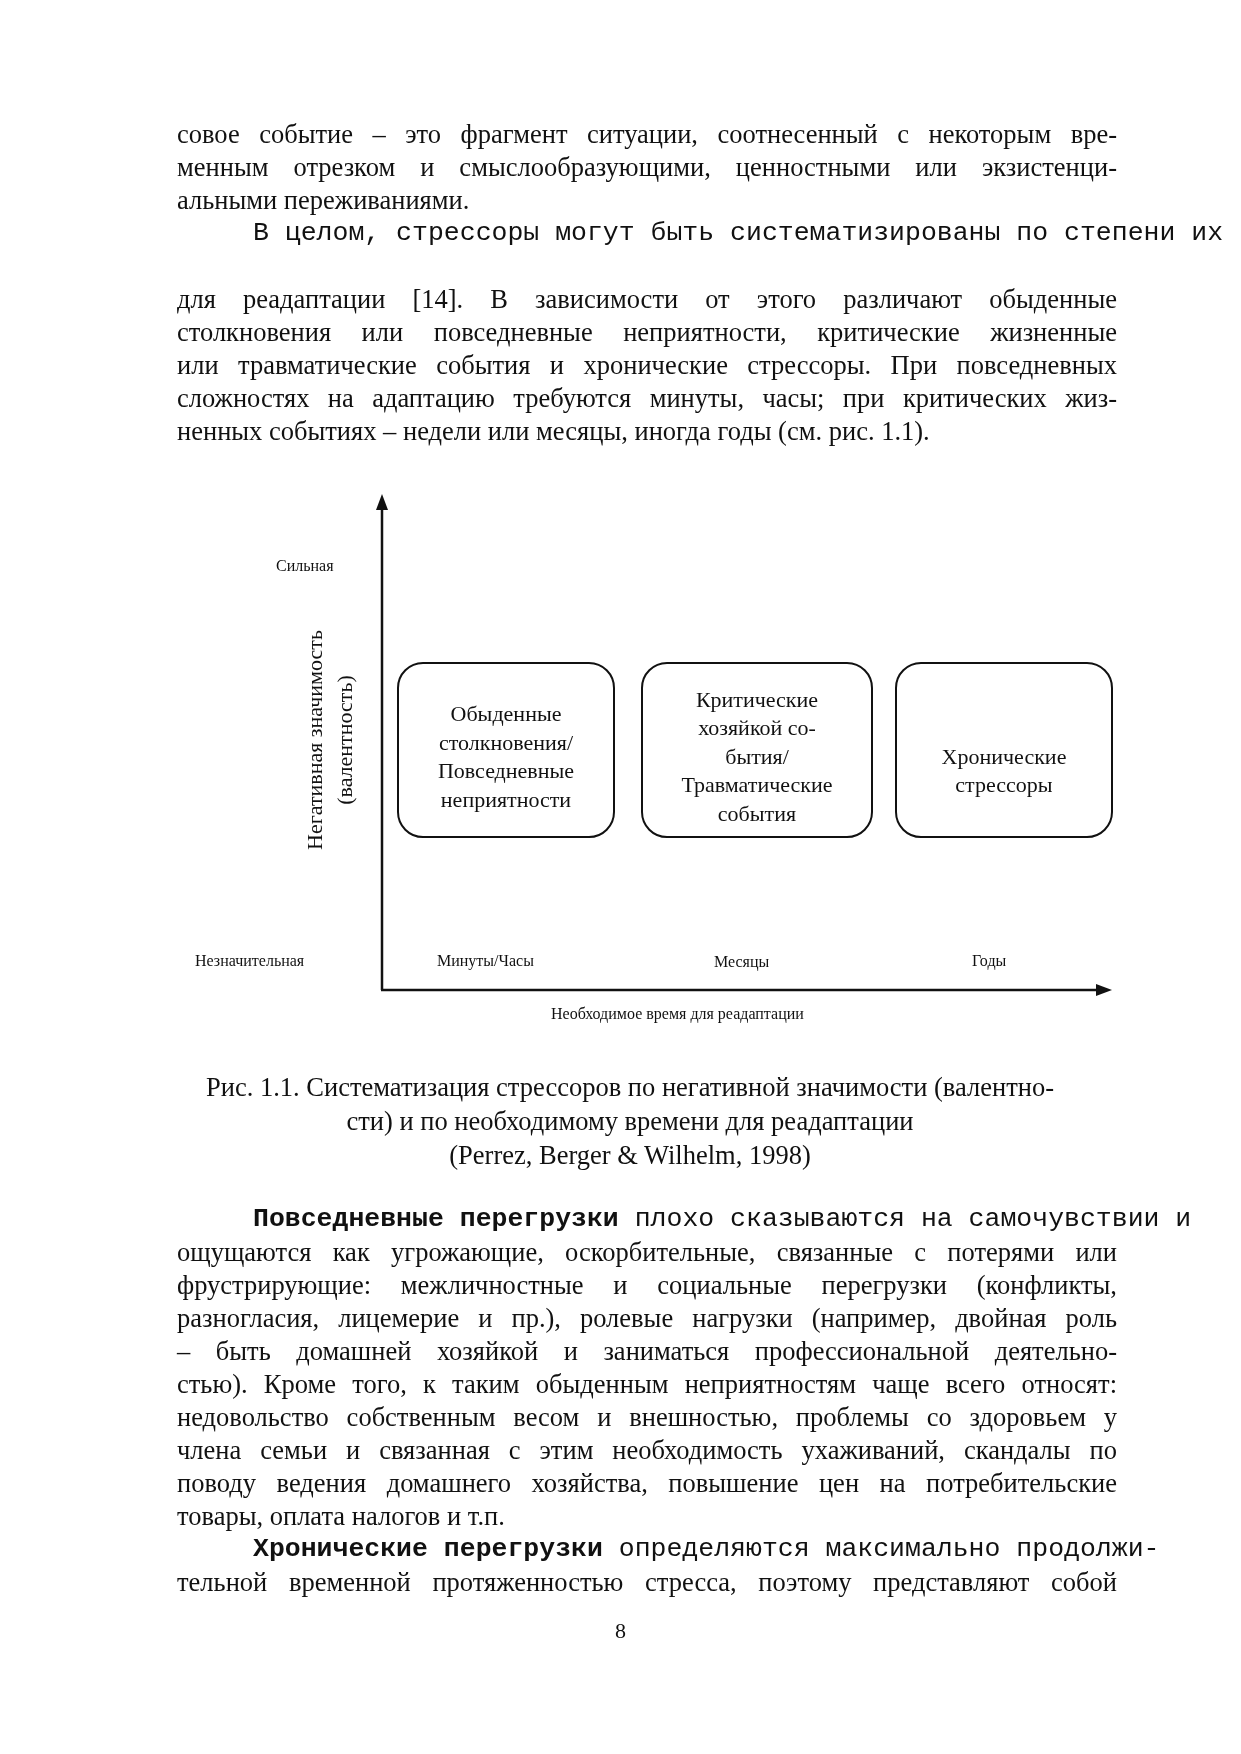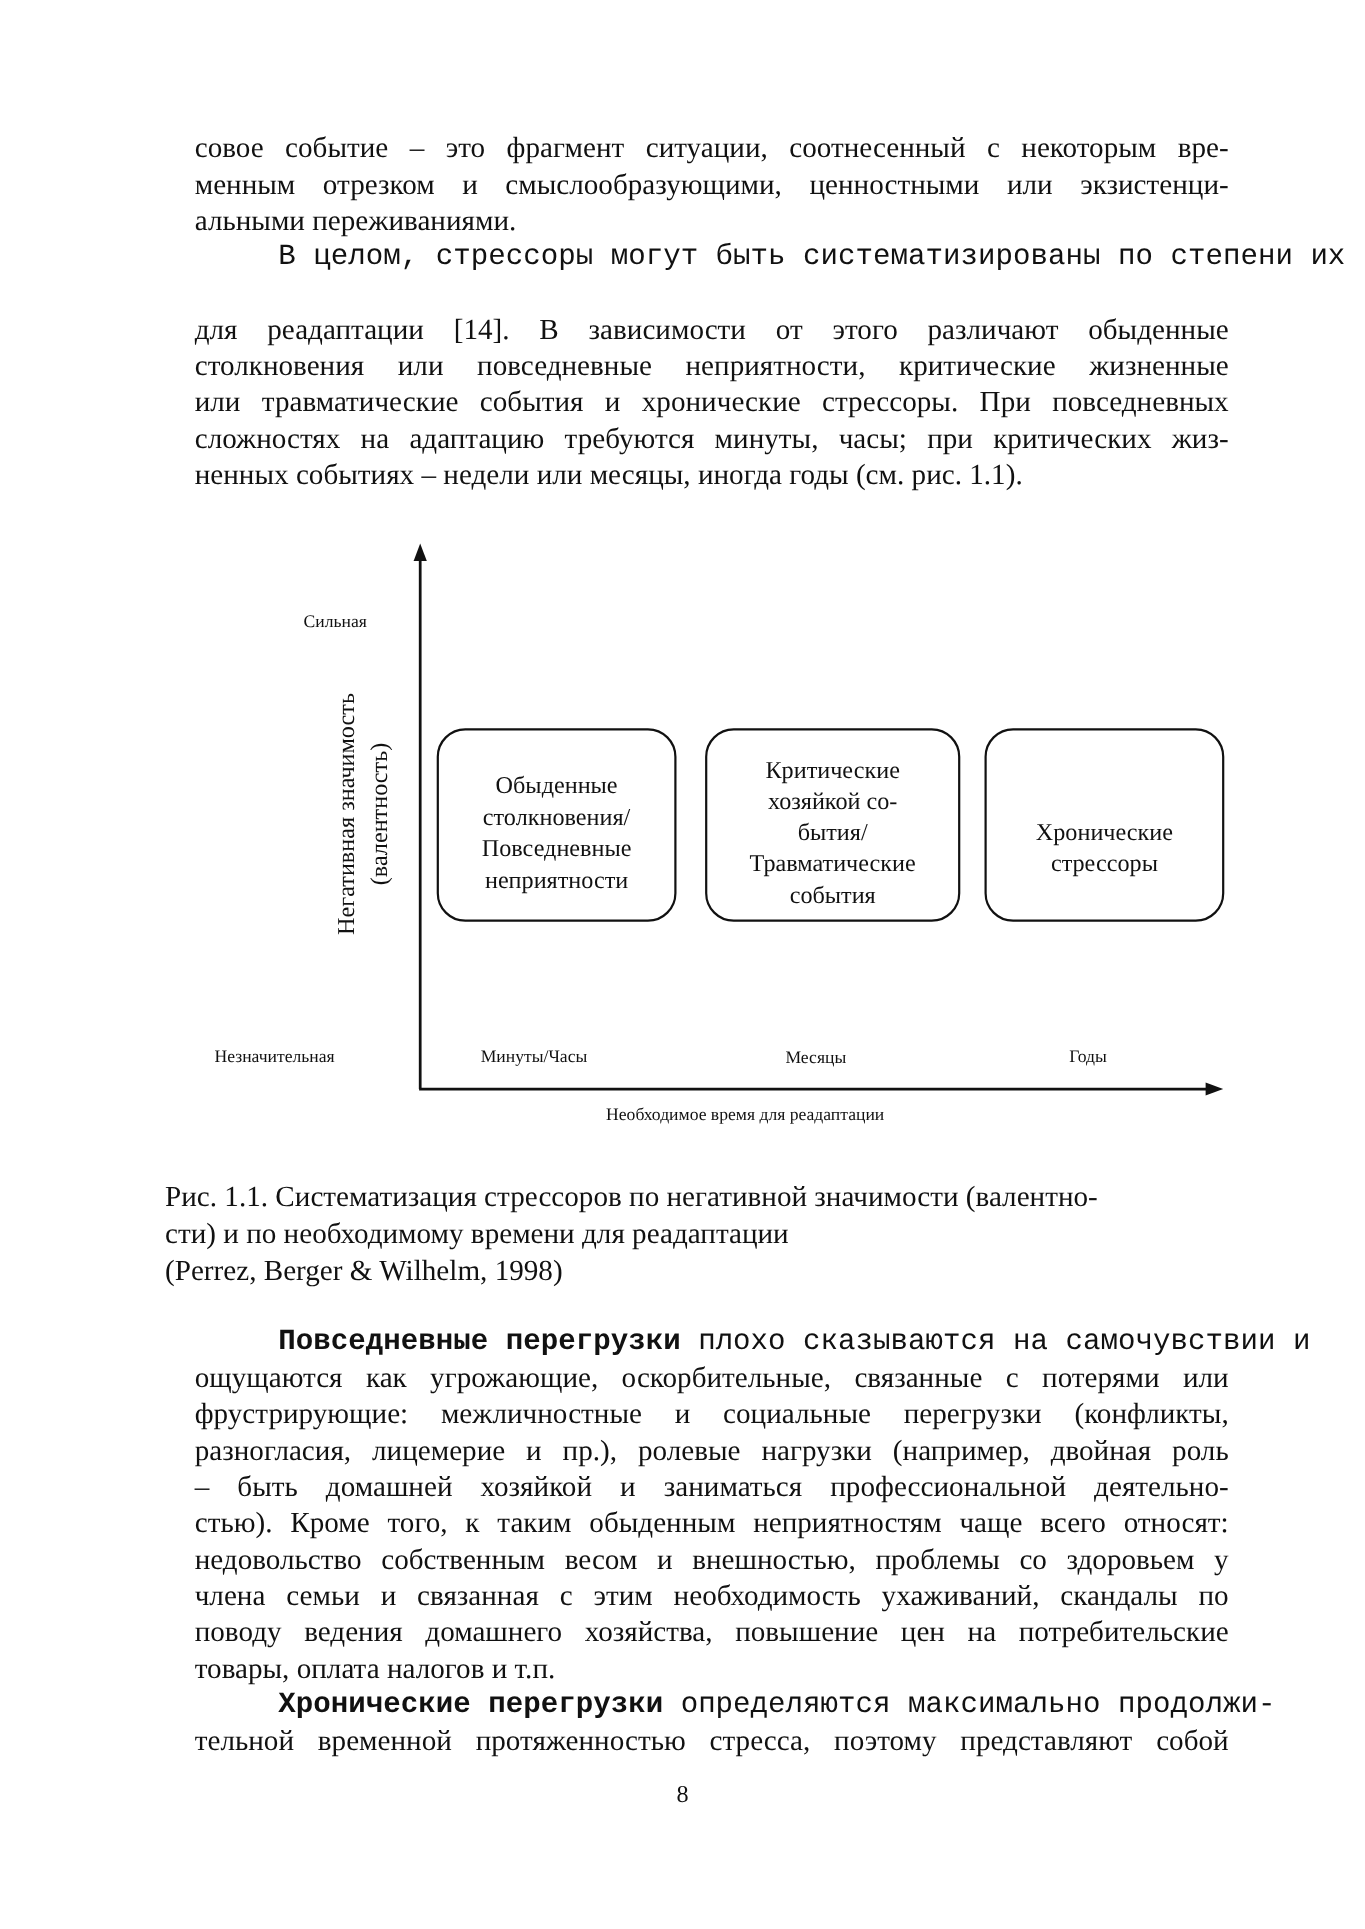--- a/index.html
+++ b/index.html
@@ -12,21 +12,21 @@
   .indent { padding-left: 76px; box-sizing: border-box; font-family: Liberation Mono, monospace; }
   .bold { font-weight: bold; }
   .fig { position: absolute; left: 0; top: 0; width: 1241px; height: 1754px; }
   .flabel { position: absolute; font-size: 16px; line-height: 26px; white-space: nowrap; }
   .box { position: absolute; border: 2px solid #111; border-radius: 26px; box-sizing: border-box;
          display: flex; justify-content: center; align-items: center; text-align: center;
          font-size: 22px; line-height: 28.5px; padding-top: 14px; }
   .box span { display: block; }
   .ylabel { position: absolute; left: 300px; top: 870px; width: 260px; transform-origin: 0 0;
             transform: rotate(-90deg); text-align: center; font-size: 22px; line-height: 30px; }
-  .caption { position: absolute; left: 150px; width: 960px; text-align: left; font-size: 26.5px;
+  .caption { position: absolute; left: 150px; width: 960px; text-align: center; font-size: 26.5px;
              line-height: 34px; }
   .pagenum { position: absolute; left: 0; width: 1241px; top: 1605px; text-align: center; font-size: 22px; }
 </style>
 </head>
 <body>
 
 <div class="page">
 
   <div class="line just" style="top:118px">совое событие – это фрагмент ситуации, соотнесенный с некоторым вре-</div>
   <div class="line just" style="top:151px">менным отрезком и смыслообразующими, ценностными или экзистенци-</div>

